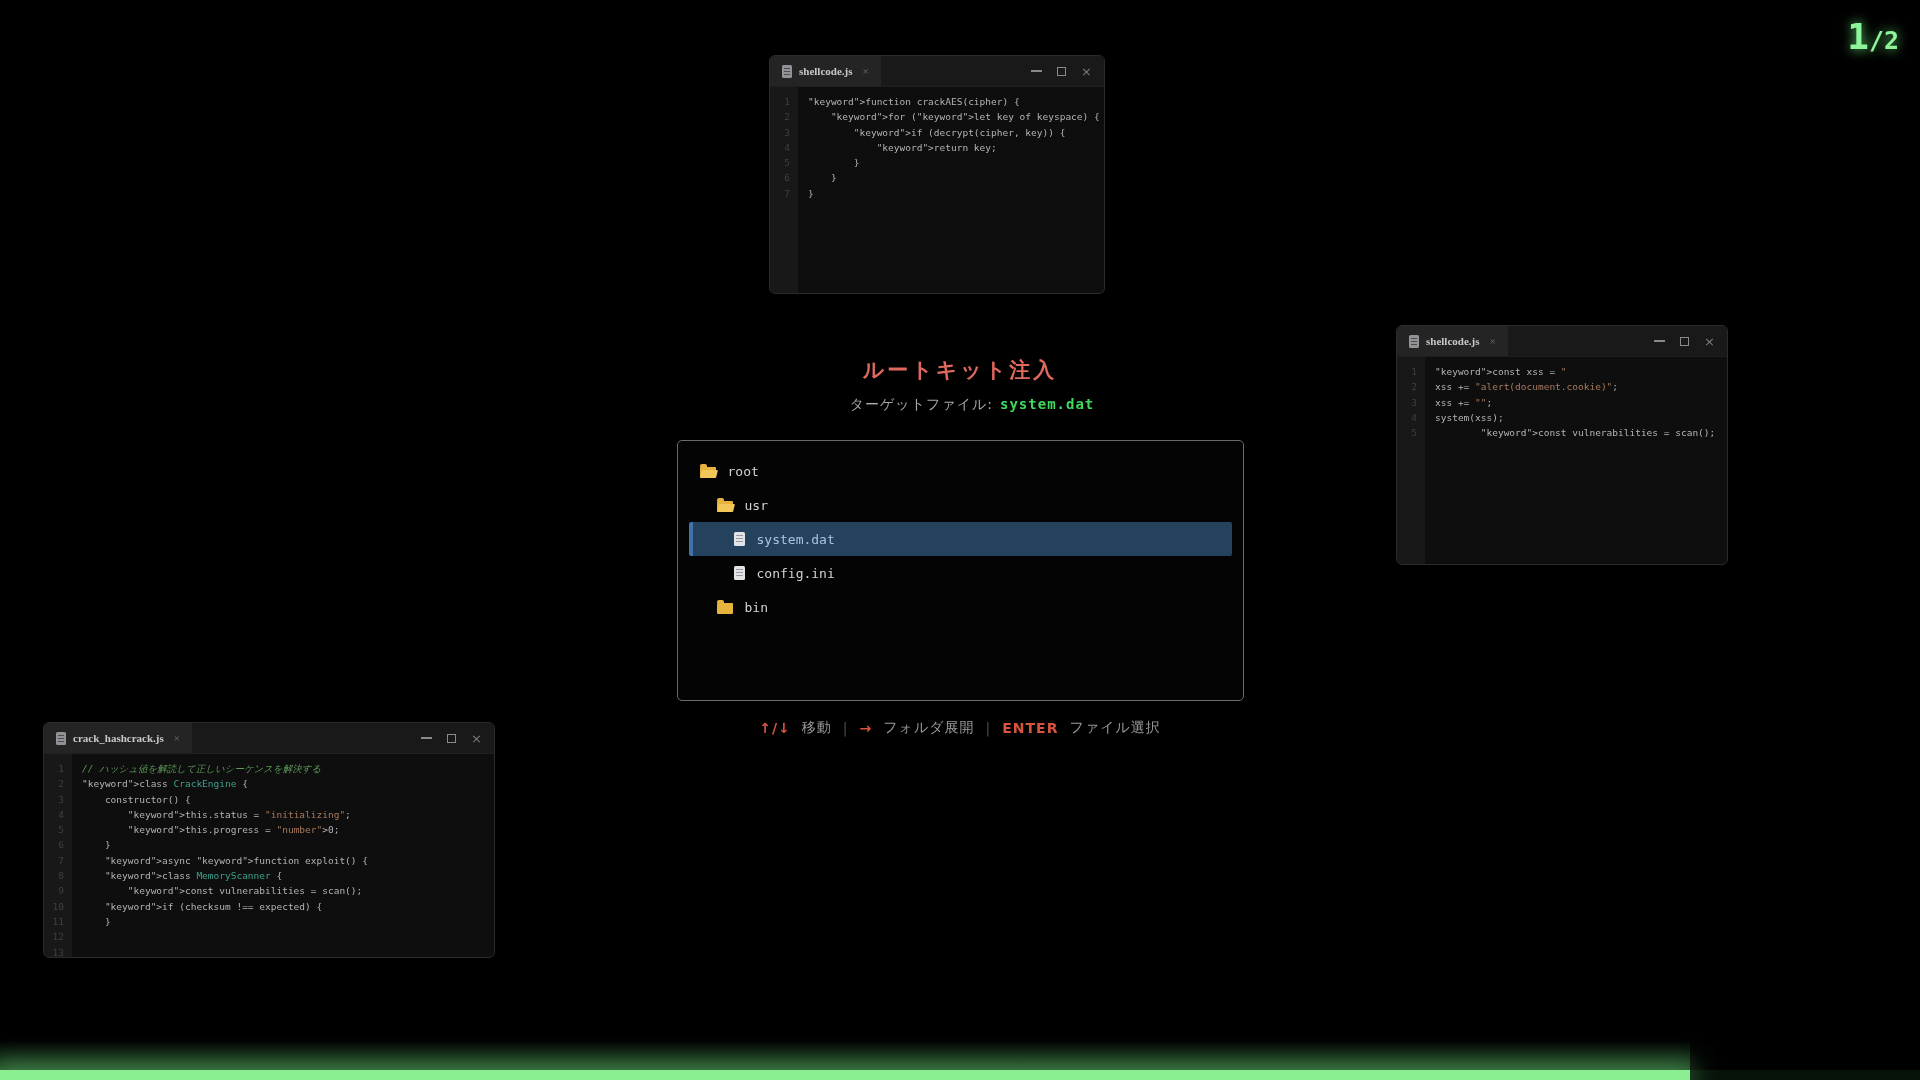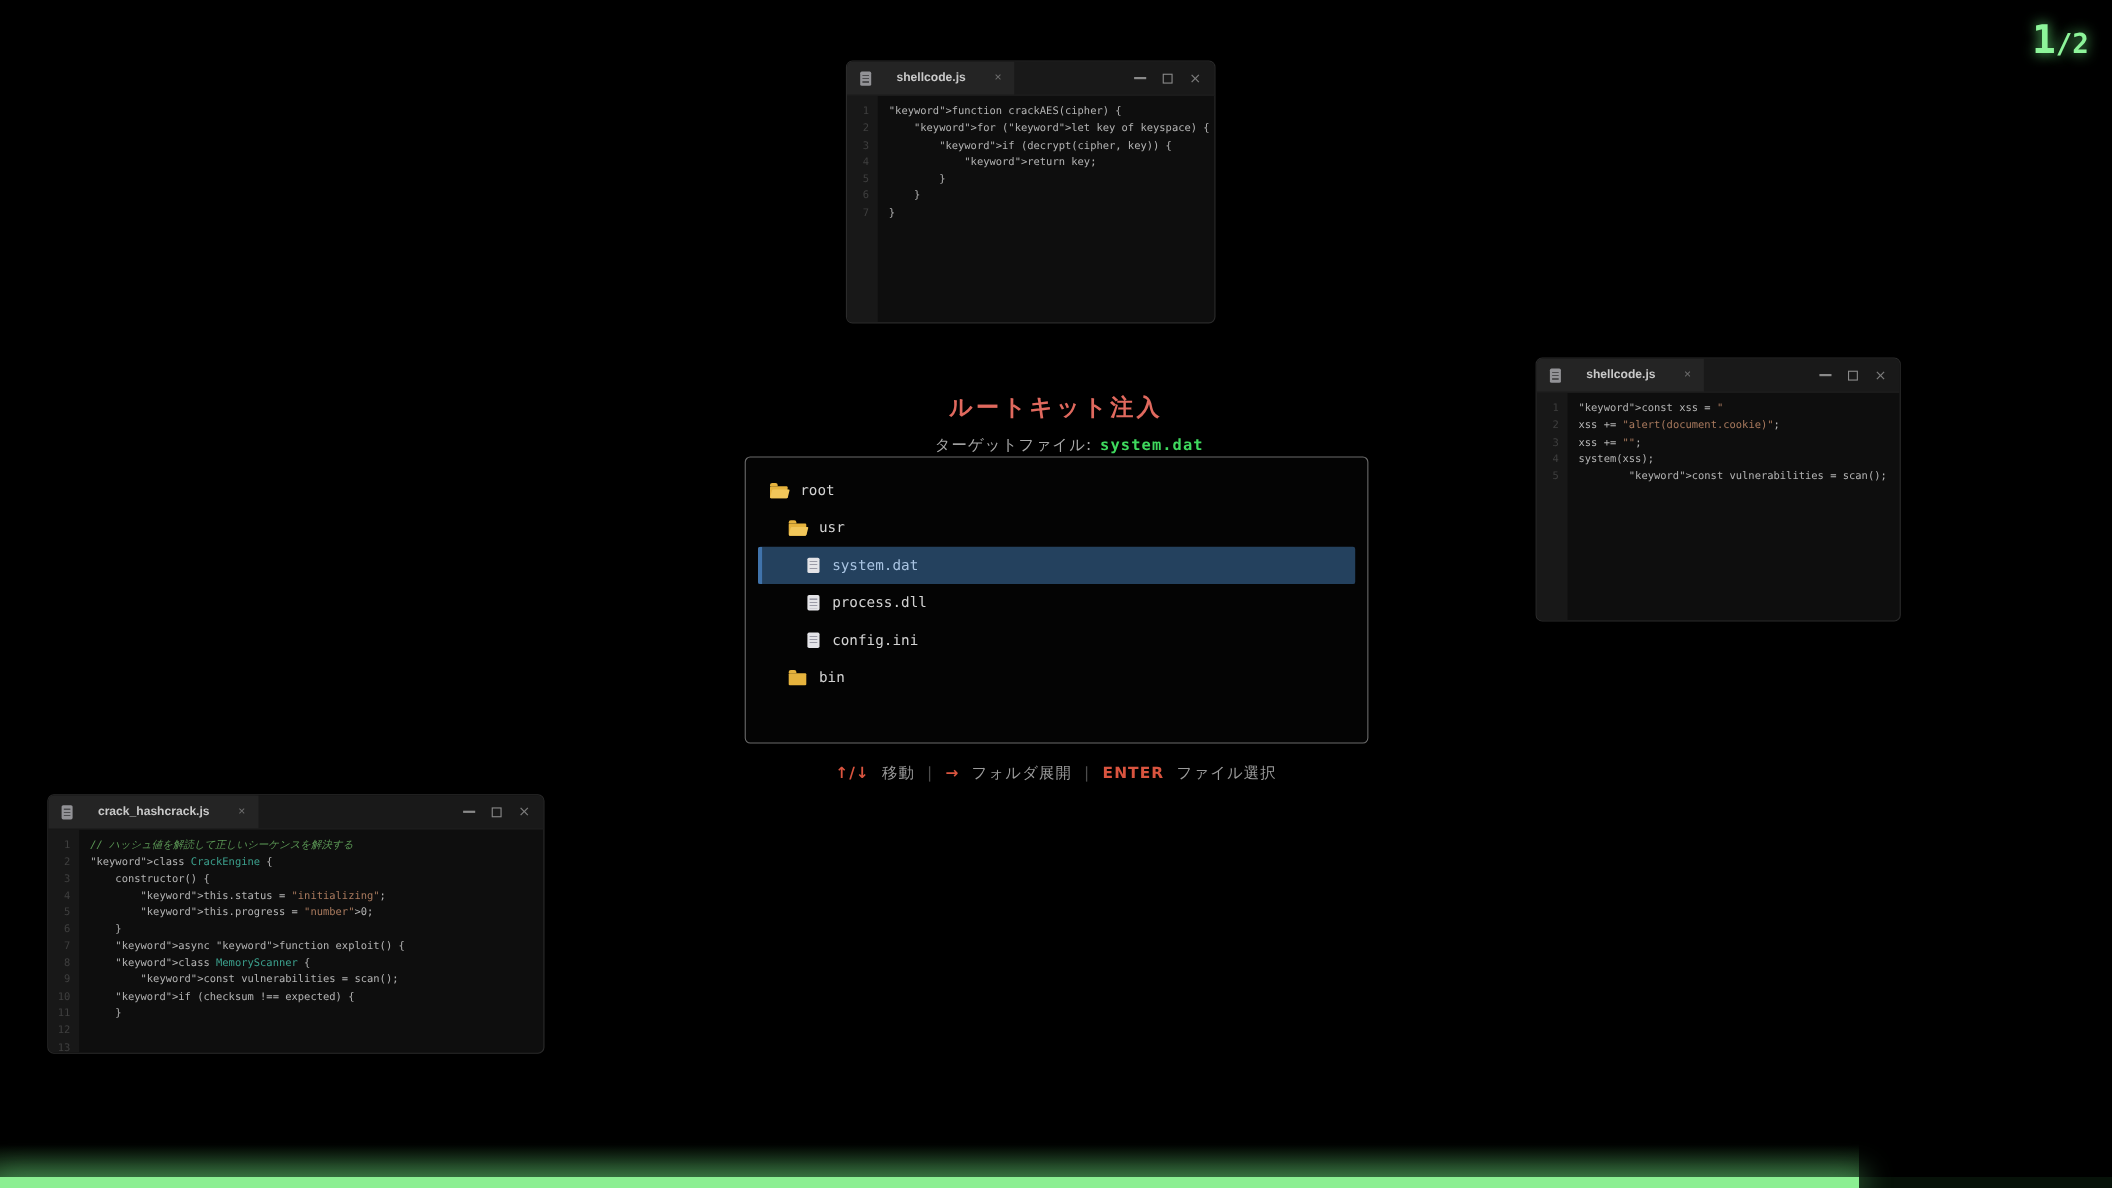--- a/index.html
+++ b/index.html
@@ -8,22 +8,22 @@
 
   
   .window { position: absolute; background: #0e0e0e; border: 1px solid #2b2b2b;
             border-radius: 6px; overflow: hidden; display: flex; flex-direction: column; }
   #win-top    { left: 769px;  top: 55px;  width: 336px; height: 239px; }
   #win-right  { left: 1396px; top: 325px; width: 332px; height: 240px; }
   #win-bottom { left: 43px;   top: 722px; width: 452px; height: 236px; }
 
   .tabbar { height: 31px; background: #191919; display: flex; position: relative;
             flex: none; border-bottom: 1px solid #1f1f1f; }
-  .tab { display: flex; align-items: center; gap: 23px; padding: 0 12px; background: #242424;
-         font-family: Liberation Sans, sans-serif; font-size: 11px;
+  .tab { display: flex; align-items: center; gap: 7px; padding: 0 12px; background: #242424;
+         font-family: Liberation Serif, serif; font-size: 11px;
          font-weight: bold; color: #c9c9c9; }
   .tab-close { color: #6e6e6e; font-size: 11px; margin-left: 3px; font-weight: normal; }
   .icon-doc { width: 10px; height: 13px; background: #929296; border-radius: 1.5px; position: relative; flex: none; }
   .icon-doc::after { content: ""; position: absolute; left: 2px; right: 2px; top: 3px; height: 8px;
          background: repeating-linear-gradient(to bottom, #4c4c4e 0 1px, transparent 1px 3px); }
   .win-controls { position: absolute; right: 12px; top: 0; height: 100%;
          display: flex; align-items: center; gap: 15px; }
   .ctl-min { width: 11px; height: 2px; background: #8a8a8a; }
   .ctl-max { width: 9px; height: 9px; border: 1.5px solid #8a8a8a; background: transparent; }
   .ctl-close { color: #7c7c7c; font-size: 13px; line-height: 1; }
@@ -40,21 +40,21 @@
   .code .cl { color: #3ca08d; margin-top: 36px; }
 
   
   #mission { position: absolute; left: 0; top: 356px; width: 100%;
              display: flex; flex-direction: column; align-items: center; }
   .mission-title { color: #e0695e; font-size: 21px; font-weight: bold; letter-spacing: 3px; text-align: right; }
   .mission-sub { margin-top: 12px; font-size: 14px; color: #a8a8a8; letter-spacing: 1px; margin-left: 24px; }
   .mission-sub .target { color: #3fd95e; font-weight: bold; margin-left: 7px;
              font-family: "DejaVu Sans Mono", "Liberation Mono", monospace; font-size: 14px; }
 
-  .tree-panel { margin-top: 1px; width: 567px; height: 261px; background: #040404;
+  .tree-panel { margin-top: 26px; width: 567px; height: 261px; background: #040404;
              border: 1px solid #6b6b6b; border-radius: 5px; padding: 13px 11px 10px; }
   .tree-row { height: 34px; display: flex; align-items: center; padding-left: 7px;
              border-left: 4px solid transparent; border-radius: 2px;
              font-family: "DejaVu Sans Mono", "Liberation Mono", monospace;
              font-size: 13px; color: #d3d3d3; }
   .tree-row.selected { background: #24415e; border-left-color: #4073ab; color: #a9c4e2; }
   .tree-indent { flex: none; }
   .ticon { flex: none; position: relative; margin-right: 12px; }
   .ticon.folder, .ticon.folder-open { width: 16px; height: 11px; background: #e6b33d;
              border-radius: 1px; margin-top: 2px; }
@@ -191,25 +191,20 @@
         <span>usr</span>
       </div>
       <div class="tree-row selected">
         <span class="tree-indent" style="width: 34px;"></span>
         <span class="ticon file"></span>
         <span>system.dat</span>
       </div>
       <div class="tree-row">
         <span class="tree-indent" style="width: 34px;"></span>
         <span class="ticon file"></span>
-        <span>process.dll</span>
-      </div>
-      <div class="tree-row">
-        <span class="tree-indent" style="width: 34px;"></span>
-        <span class="ticon file"></span>
         <span>config.ini</span>
       </div>
       <div class="tree-row">
         <span class="tree-indent" style="width: 17px;"></span>
         <span class="ticon folder"></span>
         <span>bin</span>
       </div>
     </div>
   <div id="hints">
       <span class="hint-key">↑/↓</span>

